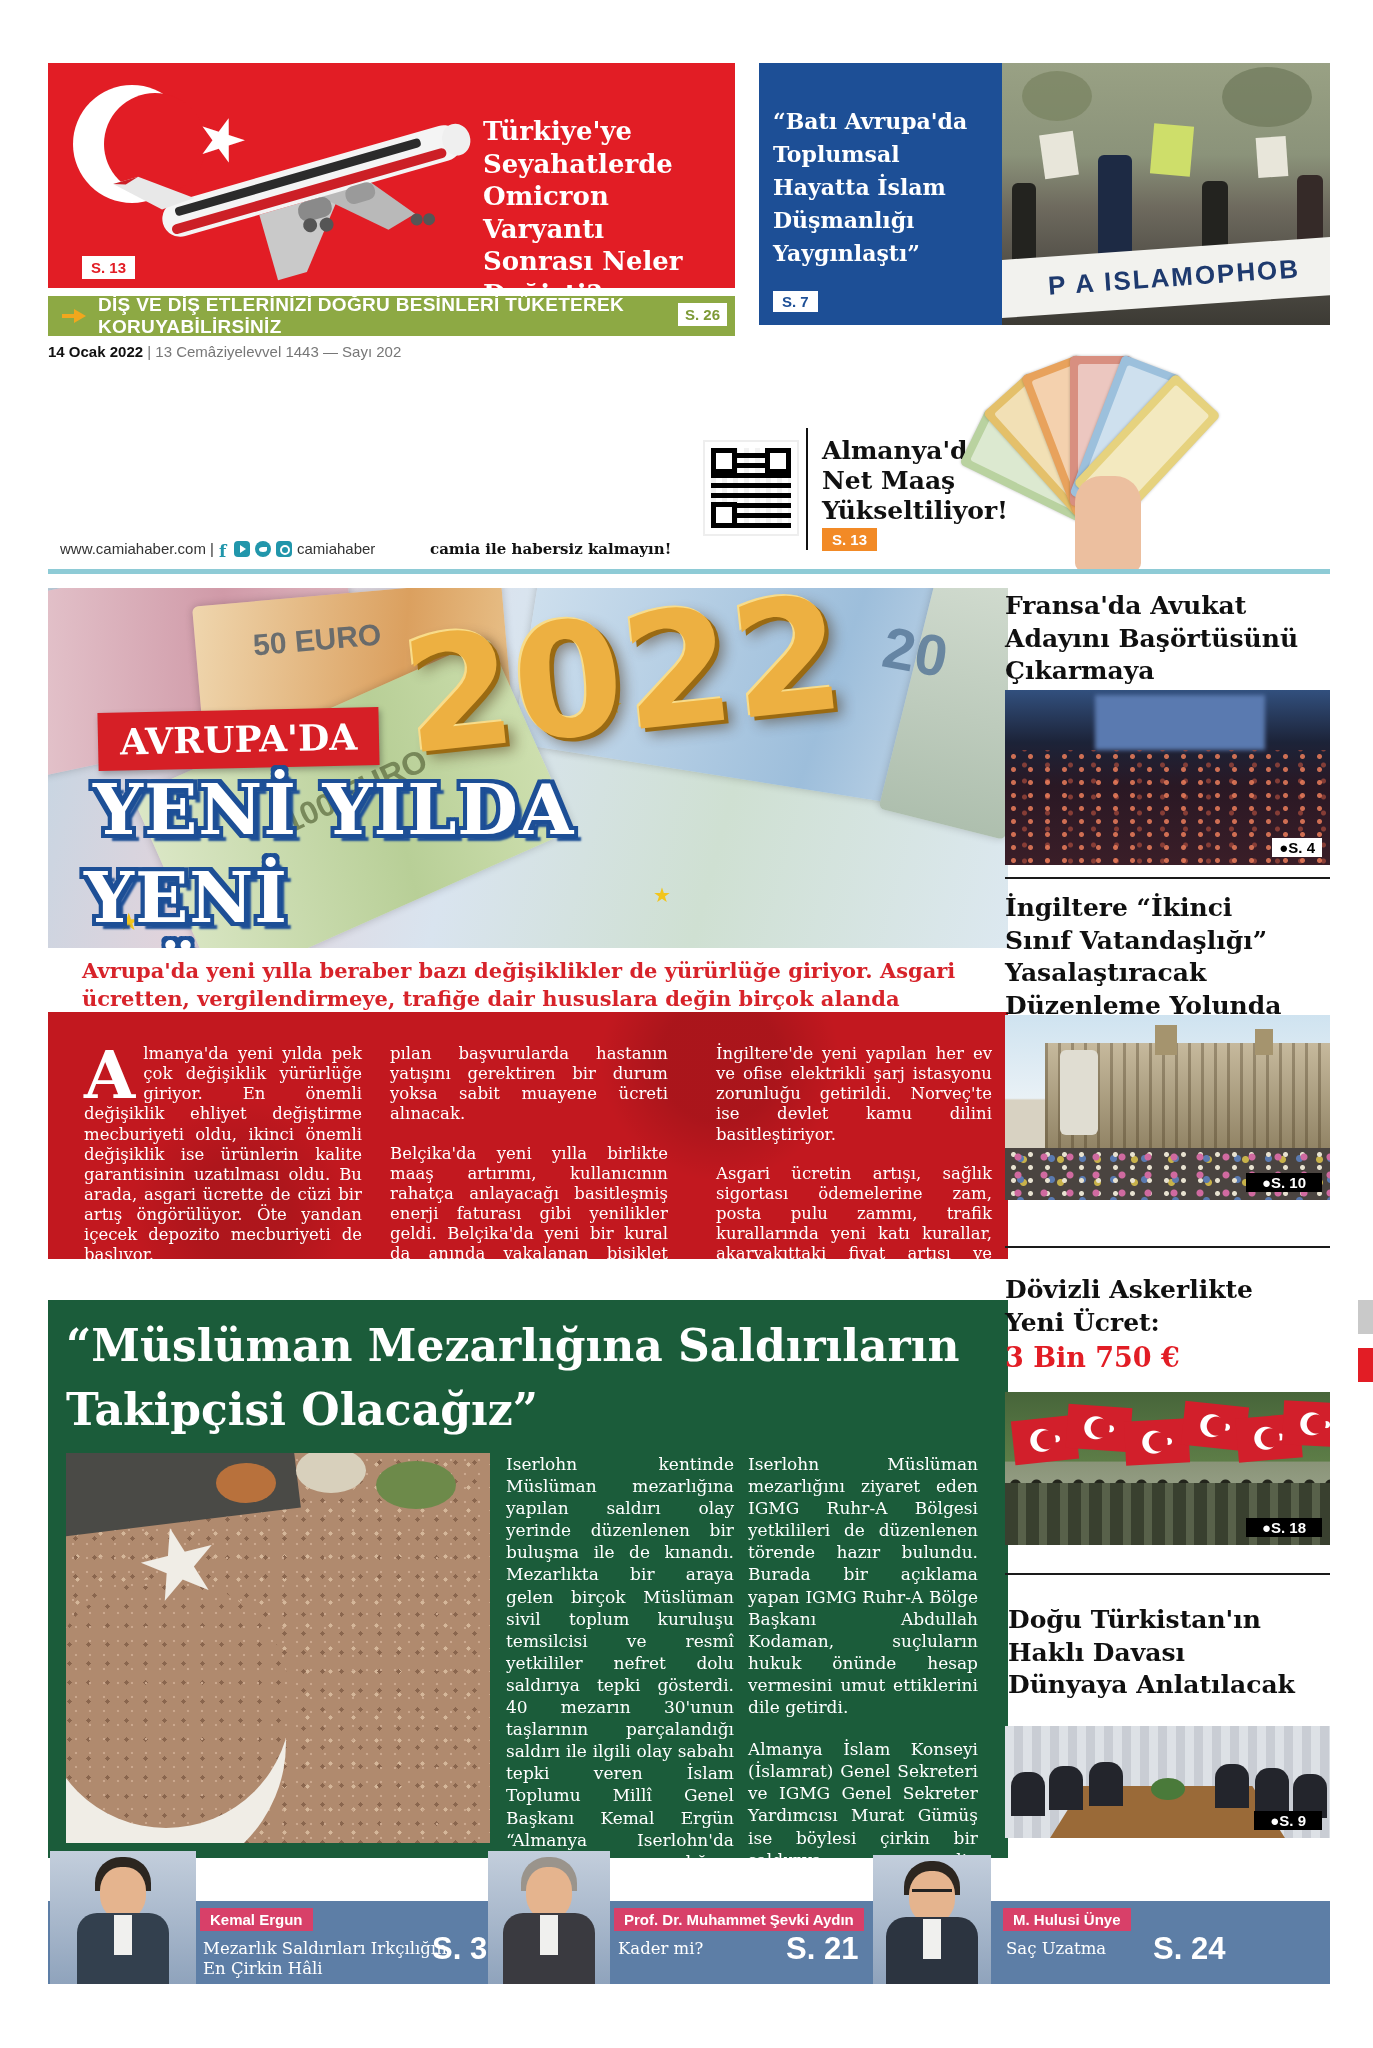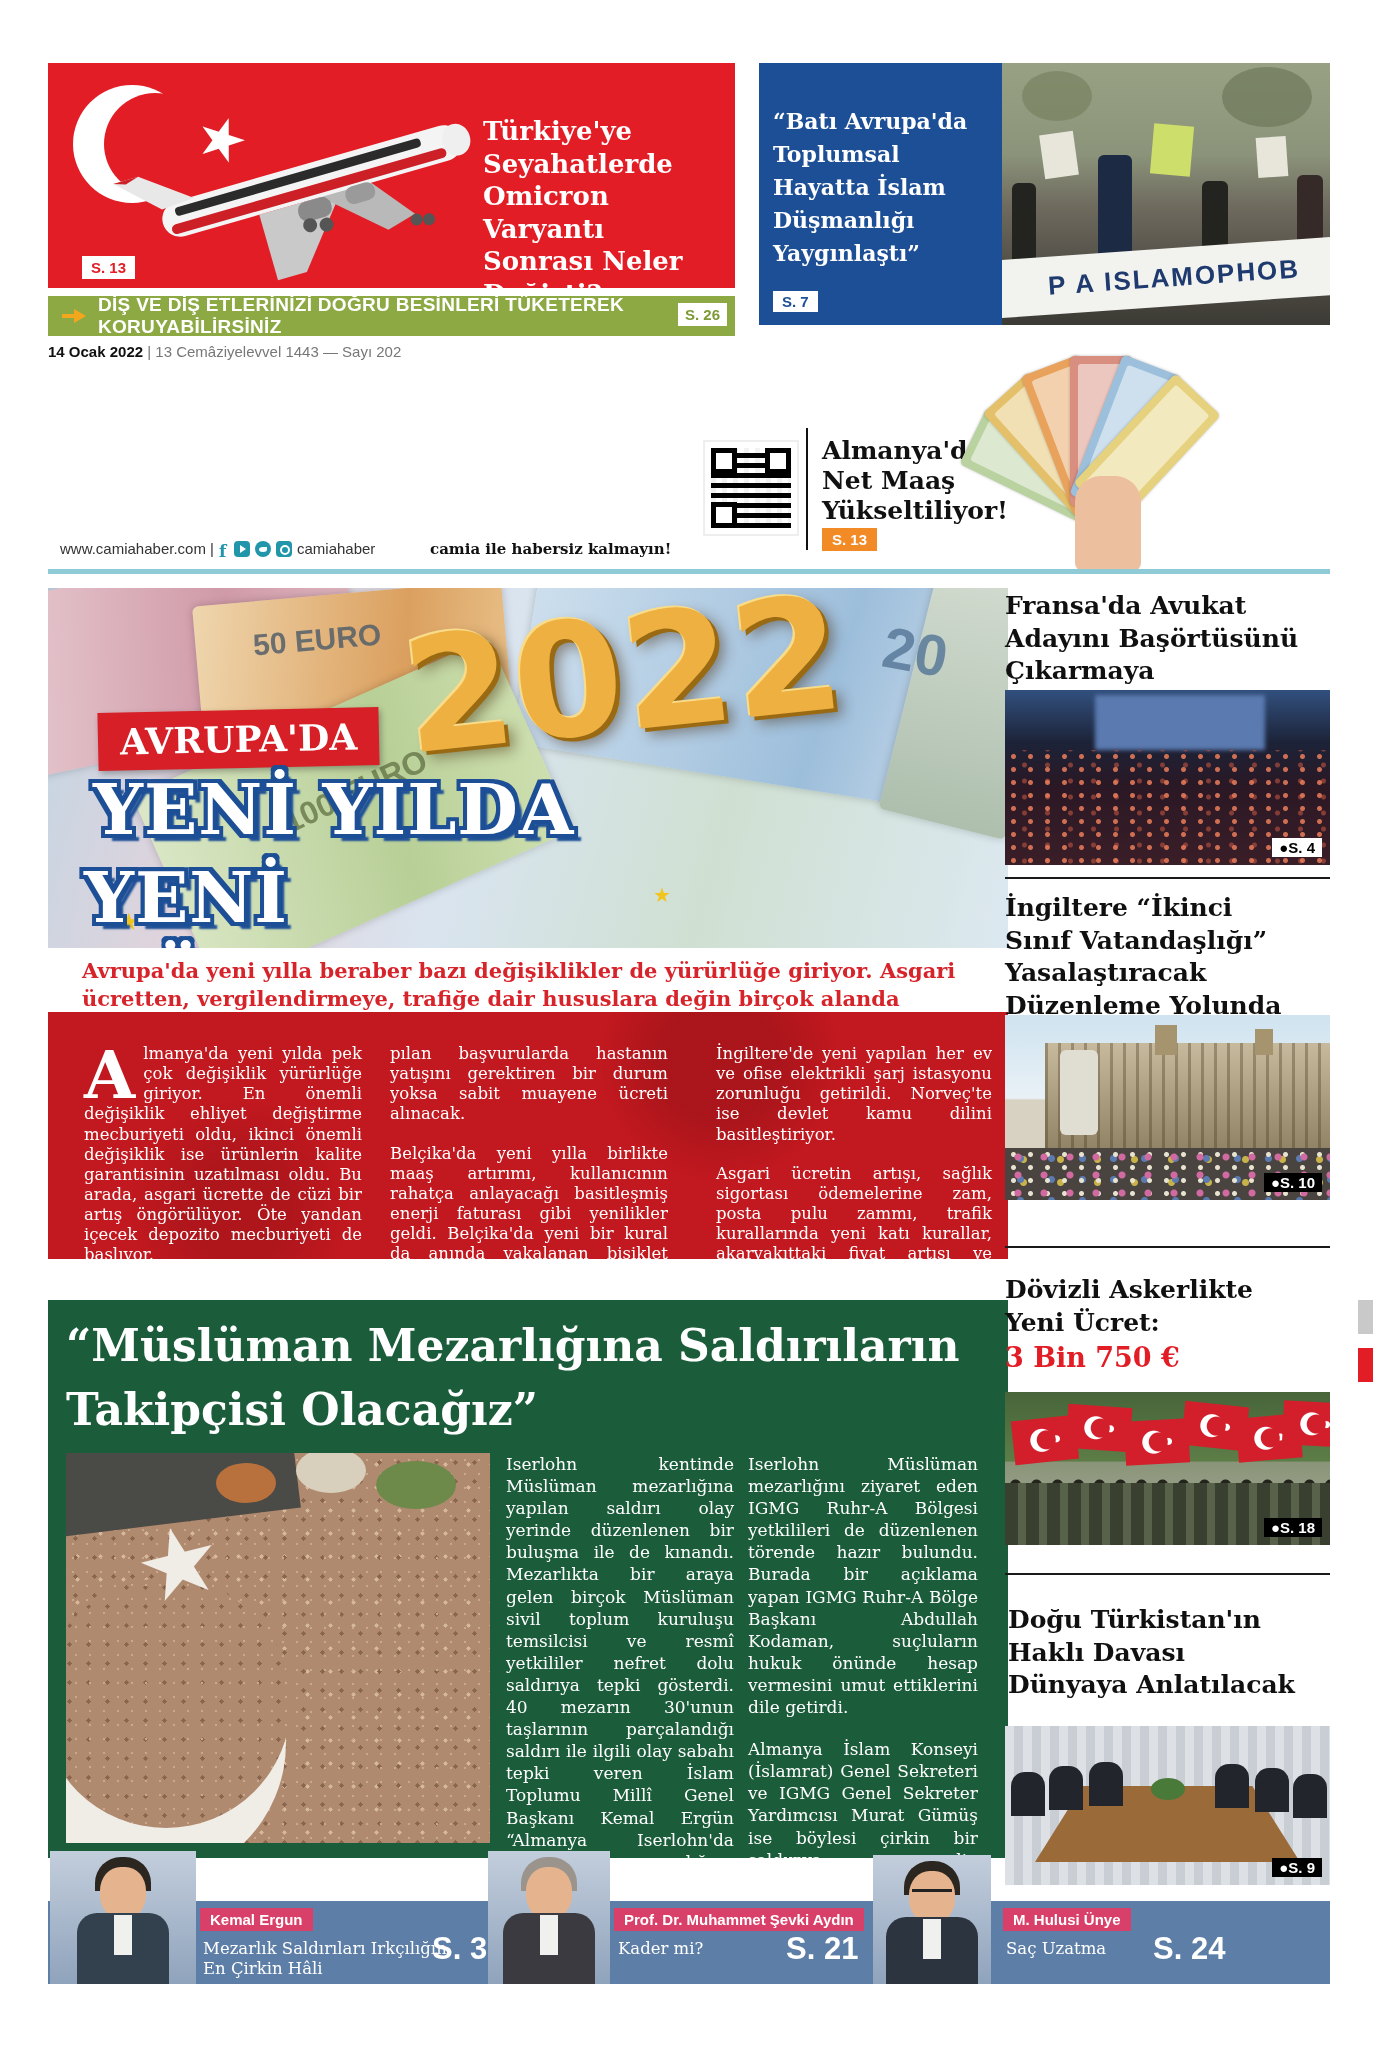--- a/index.html
+++ b/index.html
@@ -116,21 +116,21 @@
   .gcol{position:absolute;top:153px;width:228px;color:#fff;font-size:17px;line-height:1.3;text-align:justify;}
   .gcol p{margin:0 0 20px 0;}
   #gcol1{left:458px;}
   #gcol2{left:700px;width:230px;}
   
   .sb-title{position:absolute;left:1005px;color:#101010;font-weight:bold;font-size:25px;line-height:1.3;}
   .sb-divider{position:absolute;left:1005px;width:325px;height:2px;background:#1a1a1a;}
   .badge-light{position:absolute;right:8px;bottom:8px;background:#fff;color:#000;font-weight:bold;
       font-size:15px;padding:1px 7px;font-family:"Liberation Sans",sans-serif;}
   .badge-dark{position:absolute;right:8px;bottom:8px;background:#000;color:#fff;font-weight:bold;
-      font-size:15px;padding:1px 7px;font-family:"Liberation Sans",sans-serif;}
+      font-size:15px;padding:1px 16px;font-family:"Liberation Sans",sans-serif;}
   #sb-photo1{left:1005px;top:690px;width:325px;height:175px;
       background:linear-gradient(#32507e 0%,#1c2338 30%,#2a1824 55%,#3a1e28 100%);}
   #sb-photo1 .glow{position:absolute;left:90px;top:5px;width:170px;height:55px;background:#5a7ab0;filter:blur(2px);}
   #sb-photo1 .seats{position:absolute;left:0;top:60px;right:0;bottom:0;
       background-image:radial-gradient(circle,rgba(235,125,90,.85) 2px,transparent 3px),
                        radial-gradient(circle,rgba(170,75,60,.7) 2px,transparent 3px);
       background-size:17px 13px,23px 16px;background-position:0 0,8px 7px;}
   #sb-photo2{left:1005px;top:1015px;width:325px;height:185px;background:linear-gradient(#cfe3f0 0%,#e9f1f6 45%,#d8d2c2 46%);}
   #sb-photo2 .building{position:absolute;left:40px;top:28px;width:285px;height:110px;background:#b3a27c;
       background-image:repeating-linear-gradient(90deg,rgba(70,55,30,.35) 0 3px,transparent 3px 13px),
@@ -143,21 +143,21 @@
       background-size:26px 18px,17px 13px,31px 21px,37px 23px;}
   #sb-photo3{left:1005px;top:1392px;width:325px;height:153px;background:linear-gradient(#47653a 0%,#5d7d47 45%,#8a9478 46%,#aab2a0 100%);}
   .tflag{position:absolute;width:64px;height:44px;background:#d21f2b;
       background-image:radial-gradient(circle at 52% 50%,#d21f2b 9px,transparent 10px),
                        radial-gradient(circle at 45% 50%,#fff 11px,transparent 12px),
                        radial-gradient(circle at 68% 50%,#fff 3px,transparent 4px);}
   #sb-photo3 .troops{position:absolute;left:0;bottom:0;width:100%;height:62px;
       background:repeating-linear-gradient(90deg,#39402f 0 13px,#58614a 13px 21px);}
   #sb-photo3 .heads{position:absolute;left:0;bottom:52px;width:100%;height:16px;
       background-image:radial-gradient(circle,#23251c 5px,transparent 6px);background-size:21px 16px;}
-  #sb-photo4{left:1005px;top:1726px;width:325px;height:159px;
+  #sb-photo4{left:1005px;top:1726px;width:325px;height:112px;
       background:repeating-linear-gradient(90deg,#dde1e6 0 9px,#c9cdd4 9px 18px);}
   #sb-photo4 .table{position:absolute;left:30px;top:60px;width:265px;height:76px;background:#9a6a38;
       clip-path:polygon(18% 0,82% 0,100% 100%,0 100%);}
   #sb-photo4 .person{position:absolute;width:34px;height:44px;background:#23252c;border-radius:14px 14px 0 0;}
   #sb-photo4 .plant{background:#4a7a3a;width:34px;height:22px;left:146px;top:52px;}
   #sb3-price{position:absolute;left:1005px;color:#e21d25;font-weight:bold;font-size:27px;}
   
   #bottom-bar{left:48px;top:1901px;width:1282px;height:83px;background:#5d7ea6;}
   .portrait{position:absolute;overflow:hidden;}
   .p-bg{position:absolute;left:0;top:0;right:0;bottom:0;background:linear-gradient(#c3cedc,#8fa3bc);}

